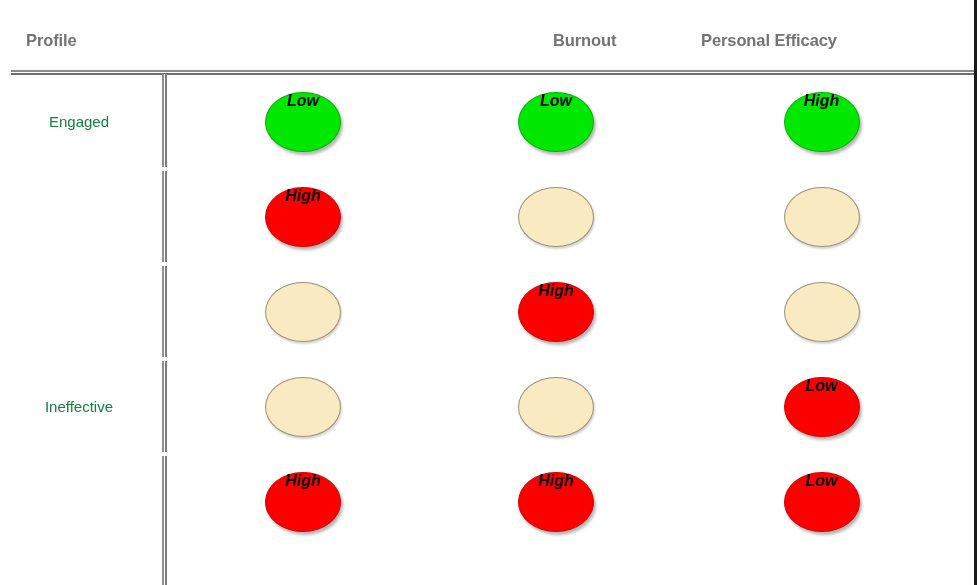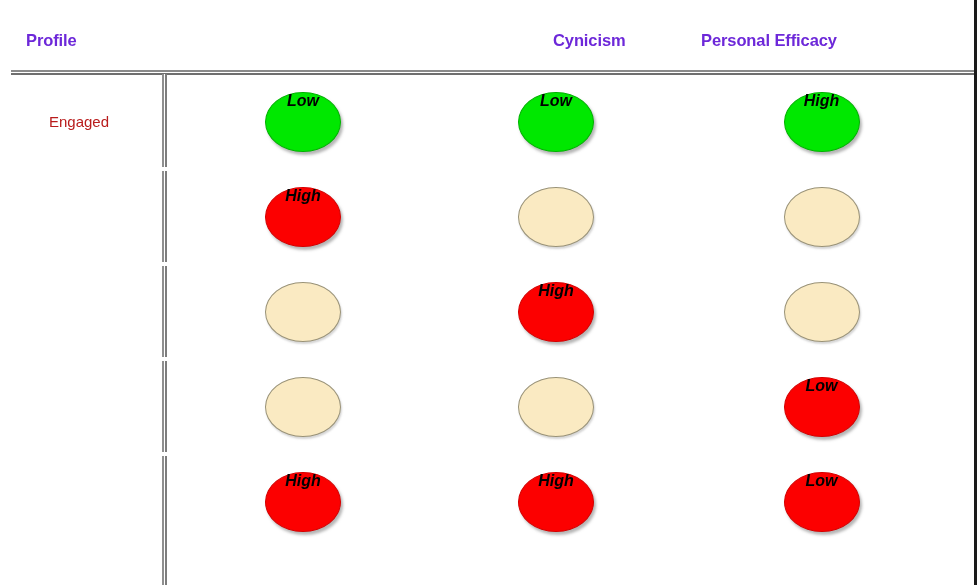--- a/index.html
+++ b/index.html
@@ -29,21 +29,21 @@
     top: 0;
     left: 0;
     width: 974px;
     height: 74px;
   }
   .header-cell {
     position: absolute;
     top: 31px;
     font-size: 16.5px;
     font-weight: bold;
-    color: #6d28d9;
+    color: #737373;
     white-space: nowrap;
     letter-spacing: -0.1px;
   }
   .hc-0 { left: 26px; }
   .hc-1 { left: 213px; }
   .hc-2 { left: 553px; }
   .hc-3 { left: 701px; }
 
   
   .header-rule {
@@ -96,21 +96,21 @@
   .row-label {
     position: absolute;
     left: 0;
     top: 0;
     width: 158px;
     height: 100%;
     display: flex;
     align-items: center;
     justify-content: center;
     font-size: 15px;
-    color: #b91c1c;
+    color: #15803d;
     white-space: nowrap;
   }
   .cells {
     position: absolute;
     left: 167px;
     top: 0;
     right: 0;
     height: 100%;
   }
   .cell {
@@ -156,21 +156,21 @@
   .marker .marker-label { line-height: 1; }
   .marker.neutral .marker-label { visibility: hidden; }
 </style>
 </head>
 <body>
 
 <div id="page">
 
   <div class="header-row">
     <div class="header-cell hc-0">Profile</div>
-    <div class="header-cell hc-2">Cynicism</div>
+    <div class="header-cell hc-2">Burnout</div>
     <div class="header-cell hc-3">Personal Efficacy</div>
     <div class="header-rule"></div>
   </div>
 
   <div class="v-divider"></div>
   <div class="v-gap" style="top:167px"></div>
   <div class="v-gap" style="top:262px"></div>
   <div class="v-gap" style="top:357px"></div>
   <div class="v-gap" style="top:452px"></div>
 
@@ -227,20 +227,21 @@
             </div>
           </div>
           <div class="cell cell-2">
             <div class="marker neutral">
               <span class="marker-label"></span>
             </div>
           </div>
         </div>
       </div>
       <div class="data-row">
+        <div class="row-label">Ineffective</div>
         <div class="cells">
           <div class="cell cell-0">
             <div class="marker neutral">
               <span class="marker-label"></span>
             </div>
           </div>
           <div class="cell cell-1">
             <div class="marker neutral">
               <span class="marker-label"></span>
             </div>

